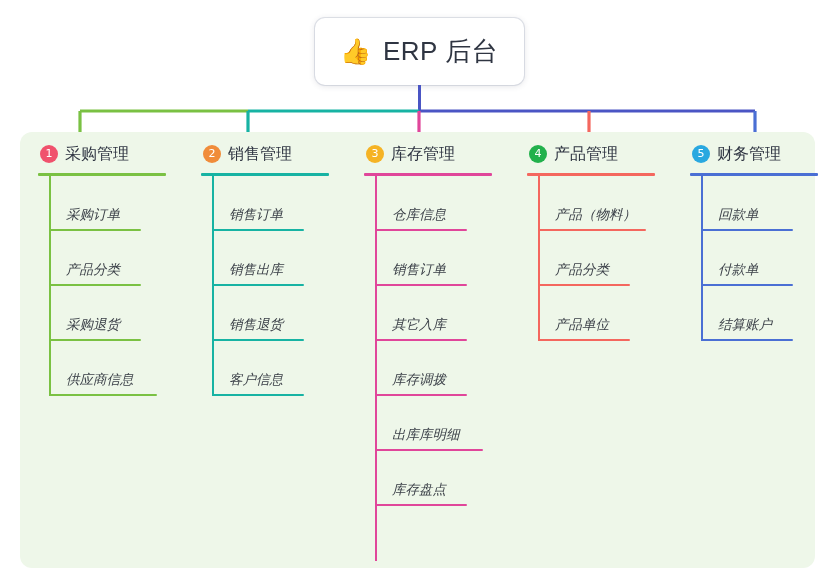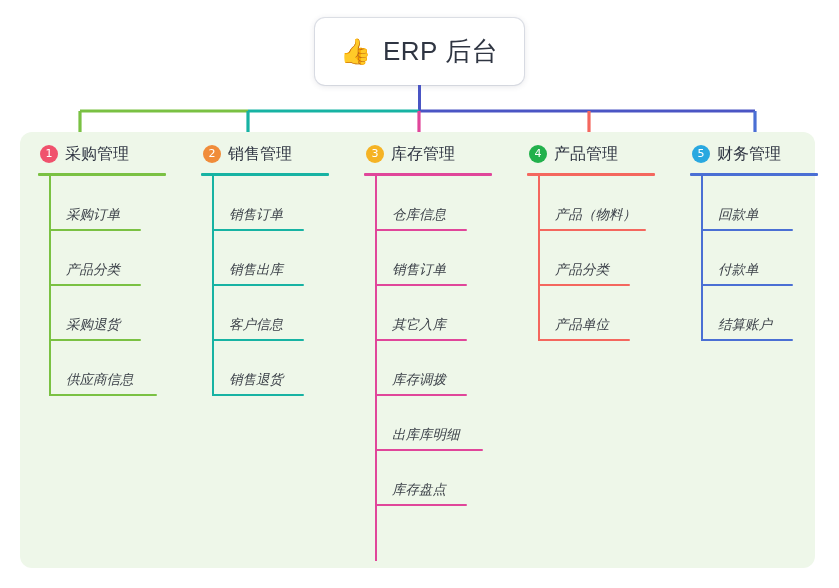--- a/index.html
+++ b/index.html
@@ -228,25 +228,25 @@
           <div class="spine" style="background: rgb(23, 179, 163); height: 220px;"></div>
           <div class="leaf">
             <span class="leaf-text">销售订单</span>
             <span class="leaf-rule" style="background: rgb(23, 179, 163);"></span>
           </div>
           <div class="leaf">
             <span class="leaf-text">销售出库</span>
             <span class="leaf-rule" style="background: rgb(23, 179, 163);"></span>
           </div>
           <div class="leaf">
+            <span class="leaf-text">销售退货</span>
+            <span class="leaf-rule" style="background: rgb(23, 179, 163);"></span>
+          </div>
+          <div class="leaf">
             <span class="leaf-text">客户信息</span>
-            <span class="leaf-rule" style="background: rgb(23, 179, 163);"></span>
-          </div>
-          <div class="leaf">
-            <span class="leaf-text">销售退货</span>
             <span class="leaf-rule" style="background: rgb(23, 179, 163);"></span>
           </div>
         </div>
       </div>
       <div class="column col-2">
         <div class="col-head">
           <span class="badge" style="background: rgb(245, 179, 36);">3</span>
           <span class="col-title">库存管理</span>
           <span class="col-rule" style="background: rgb(224, 70, 154);"></span>
         </div>

